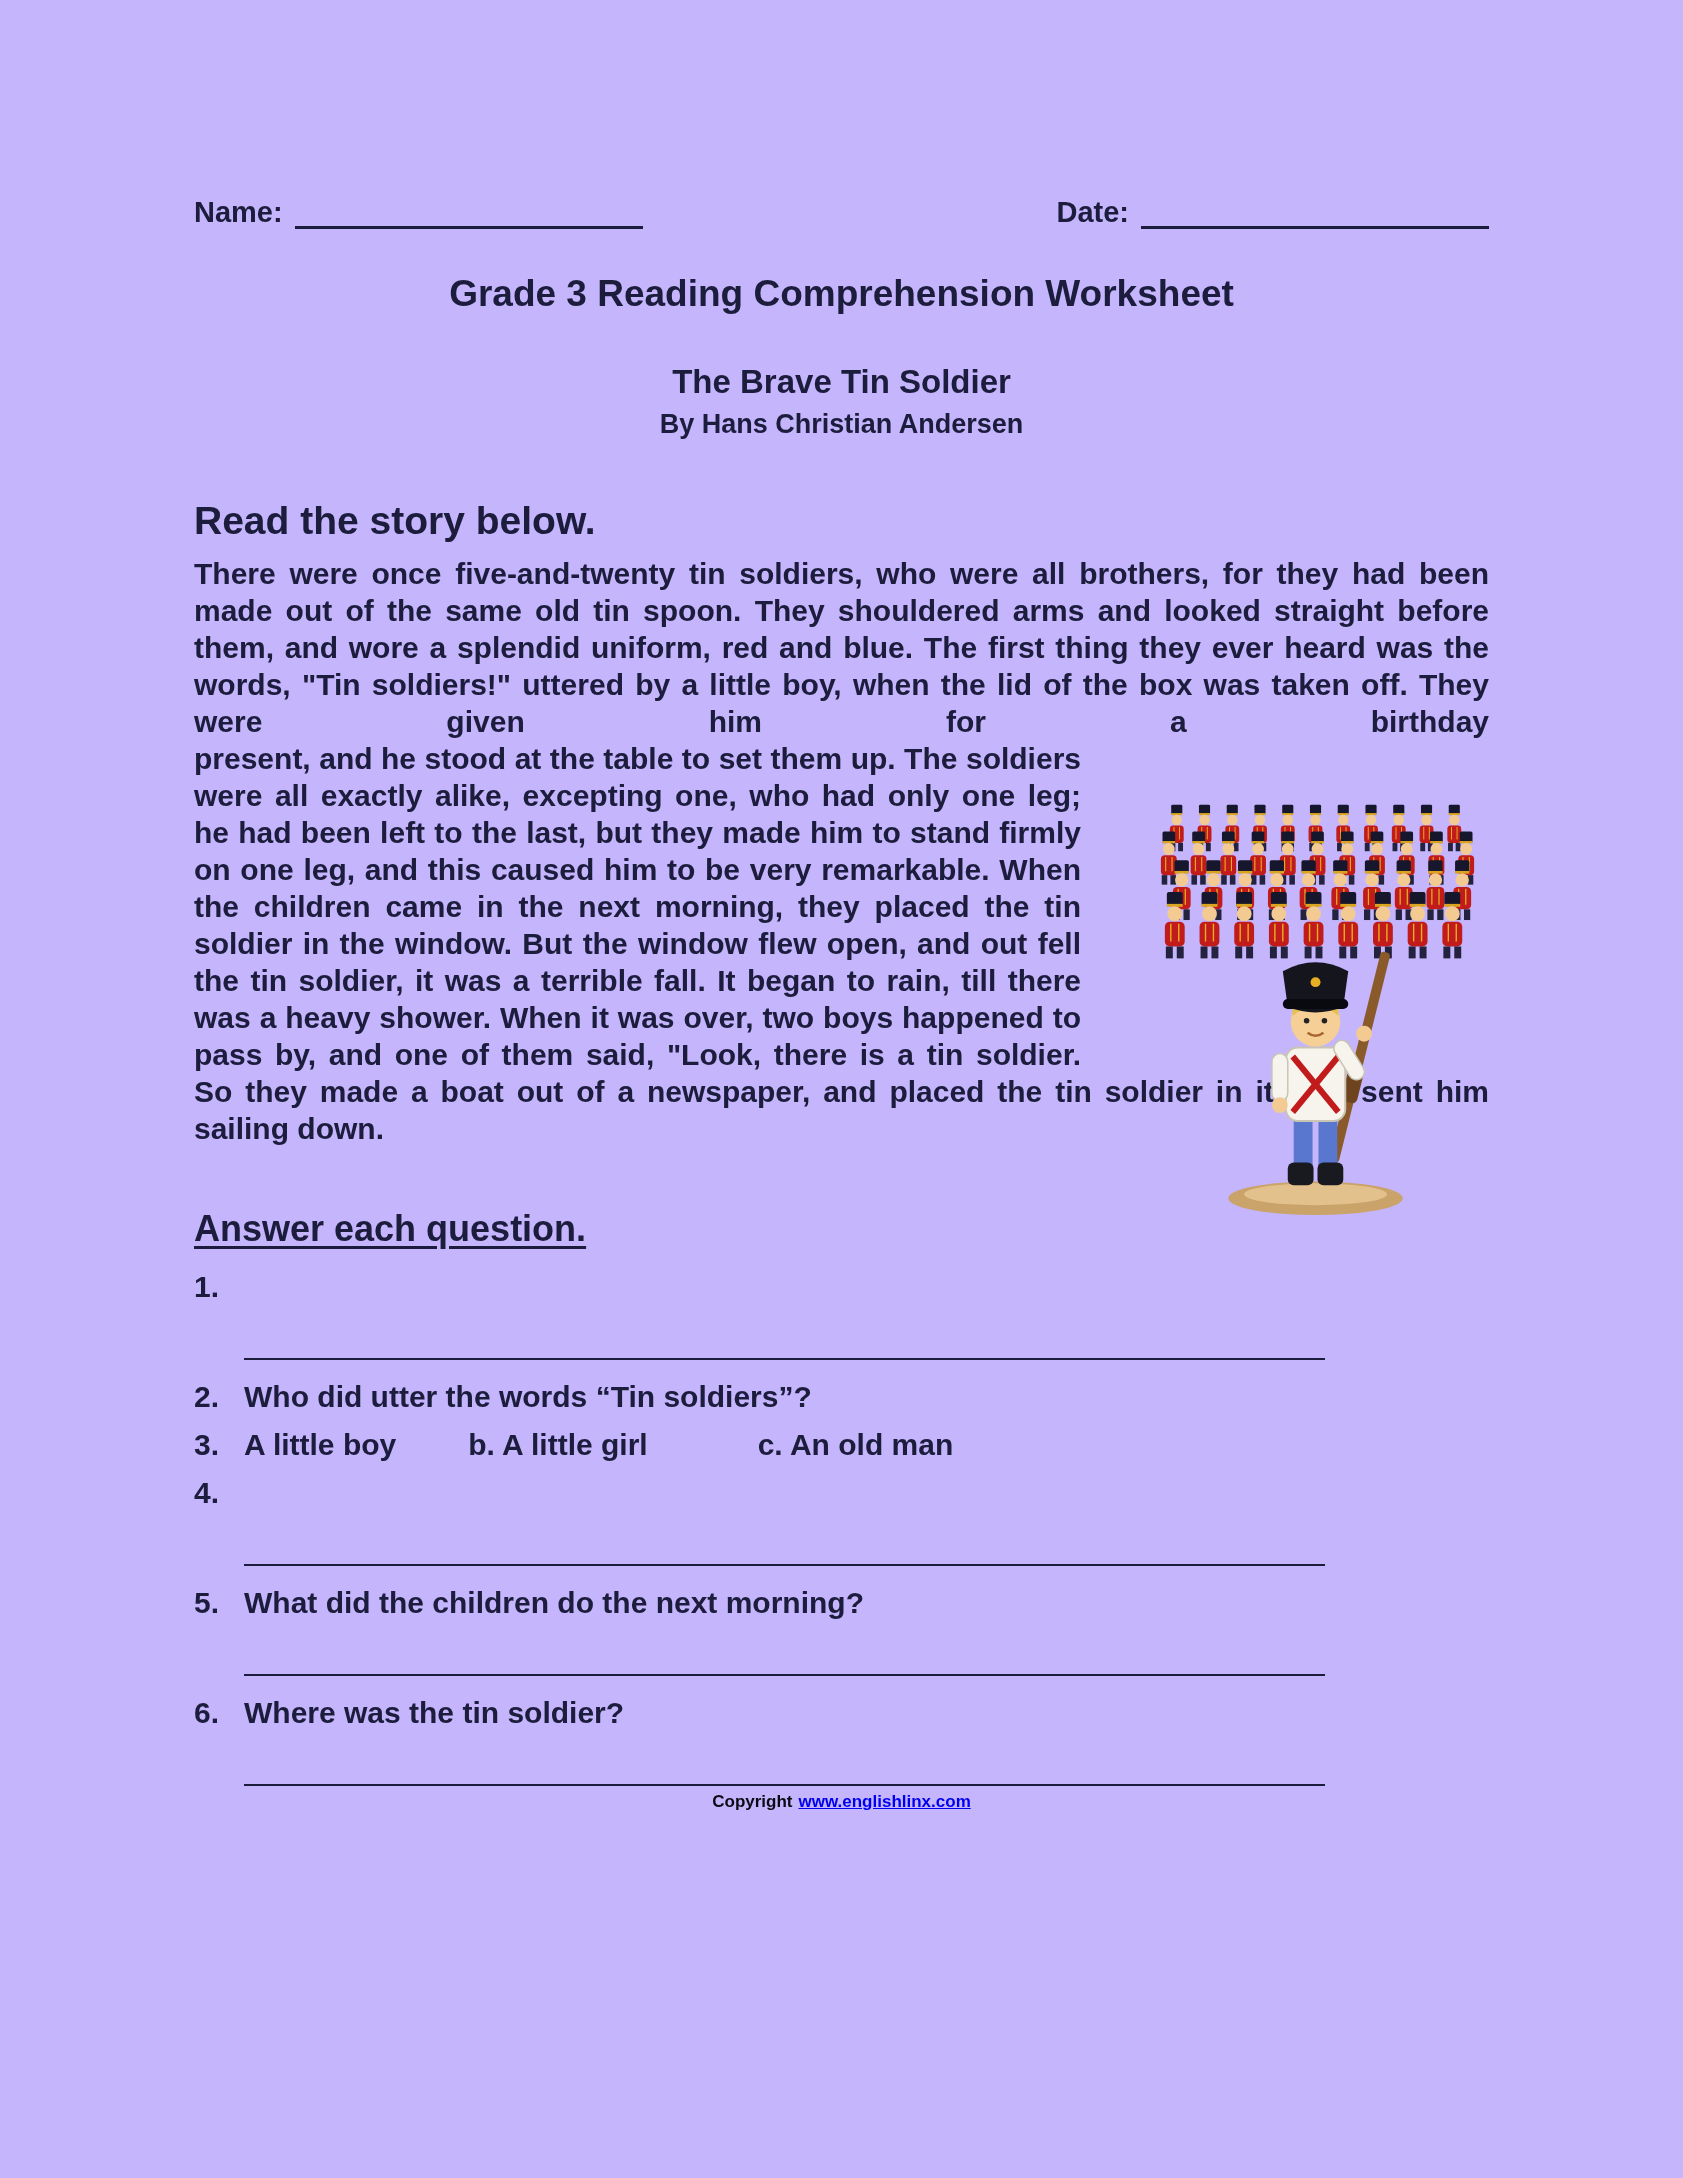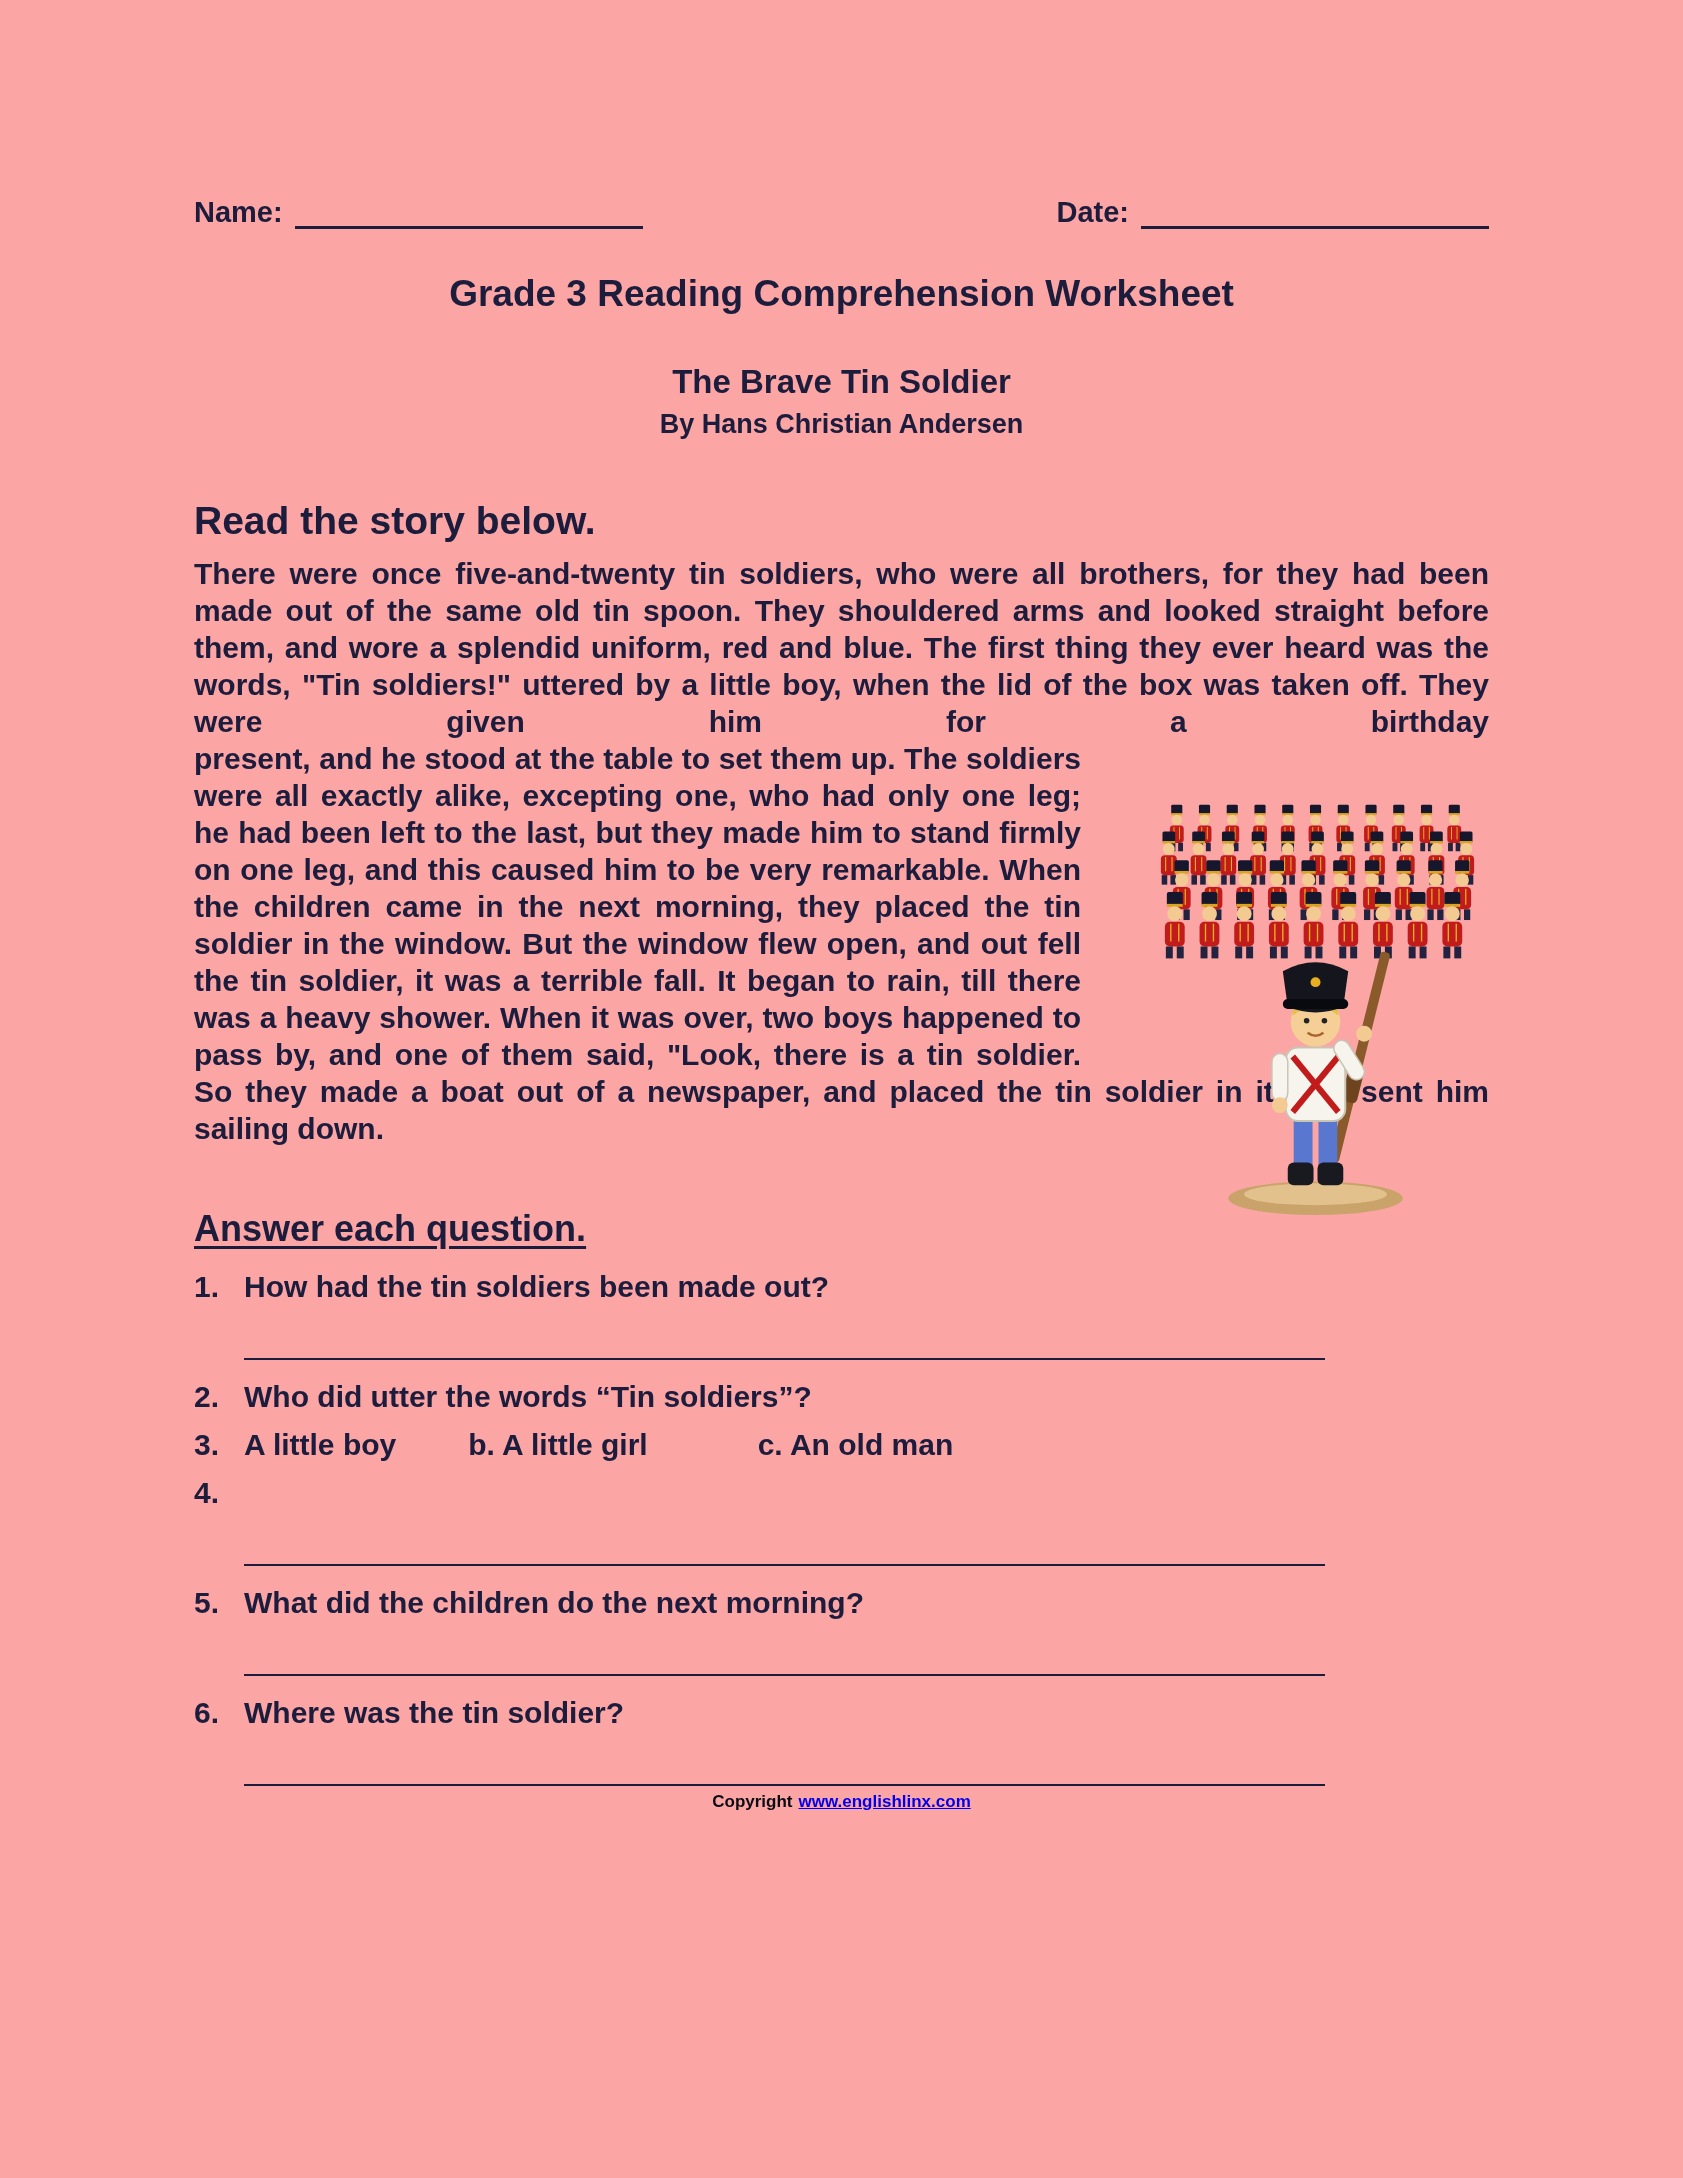--- a/index.html
+++ b/index.html
@@ -1,21 +1,21 @@
 <!DOCTYPE html>
 <html><head>
 <meta charset="utf-8">
 <style>
   * { box-sizing: border-box; }
   html, body { margin: 0; padding: 0; background: #ffffff; }
   .page {
     position: relative;
     width: 1683px;
     height: 2178px;
-    background: #fca5a5;
+    background: #c4b5fd;
     font-family: "Liberation Sans", sans-serif;
     font-weight: 700;
     color: #1c1c3c;
     padding: 196px 194px 0 194px;
     overflow: hidden;
   }
 
   
   .header-row {
     display: flex;
@@ -217,21 +217,20 @@
           <circle cx="170" cy="206" r="5" fill="#e8b020"></circle>
         </g>
       </svg>
     </div>
   </div>
 
   <div class="answer-section-title">Answer each question.</div>
 
   <div class="question">
     <span class="q-num">1.</span>
-    <span class="q-text">How had the tin soldiers been made out?</span>
   </div>
   <div class="answer-line"></div>
 
   <div class="question">
     <span class="q-num">2.</span>
     <span class="q-text">Who did utter the words “Tin soldiers”?</span>
   </div>
 
   <div class="question tight">
     <span class="q-num">3.</span>

